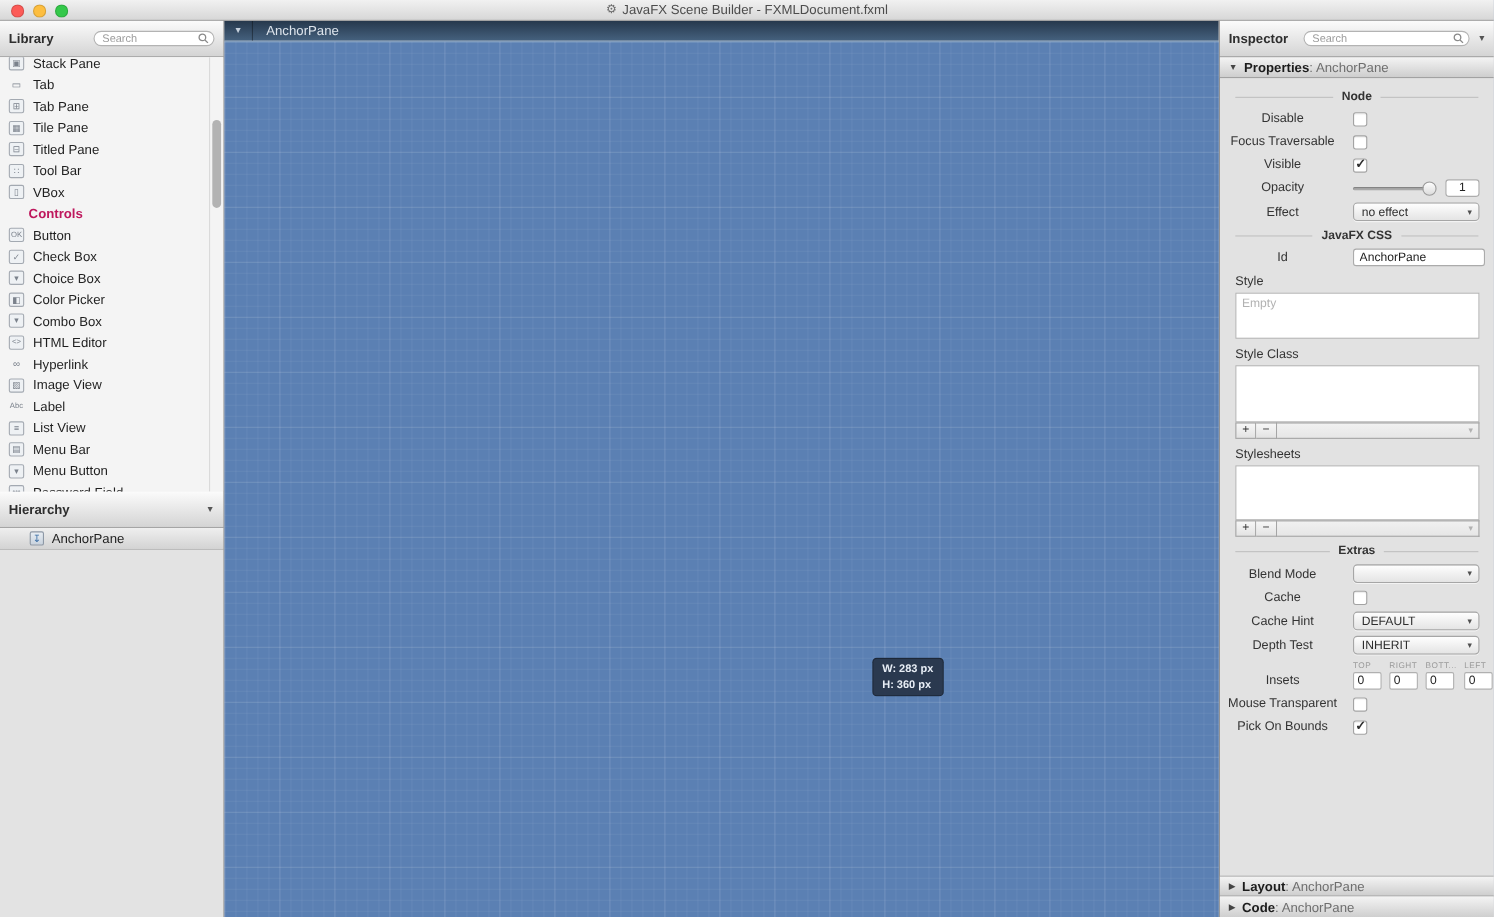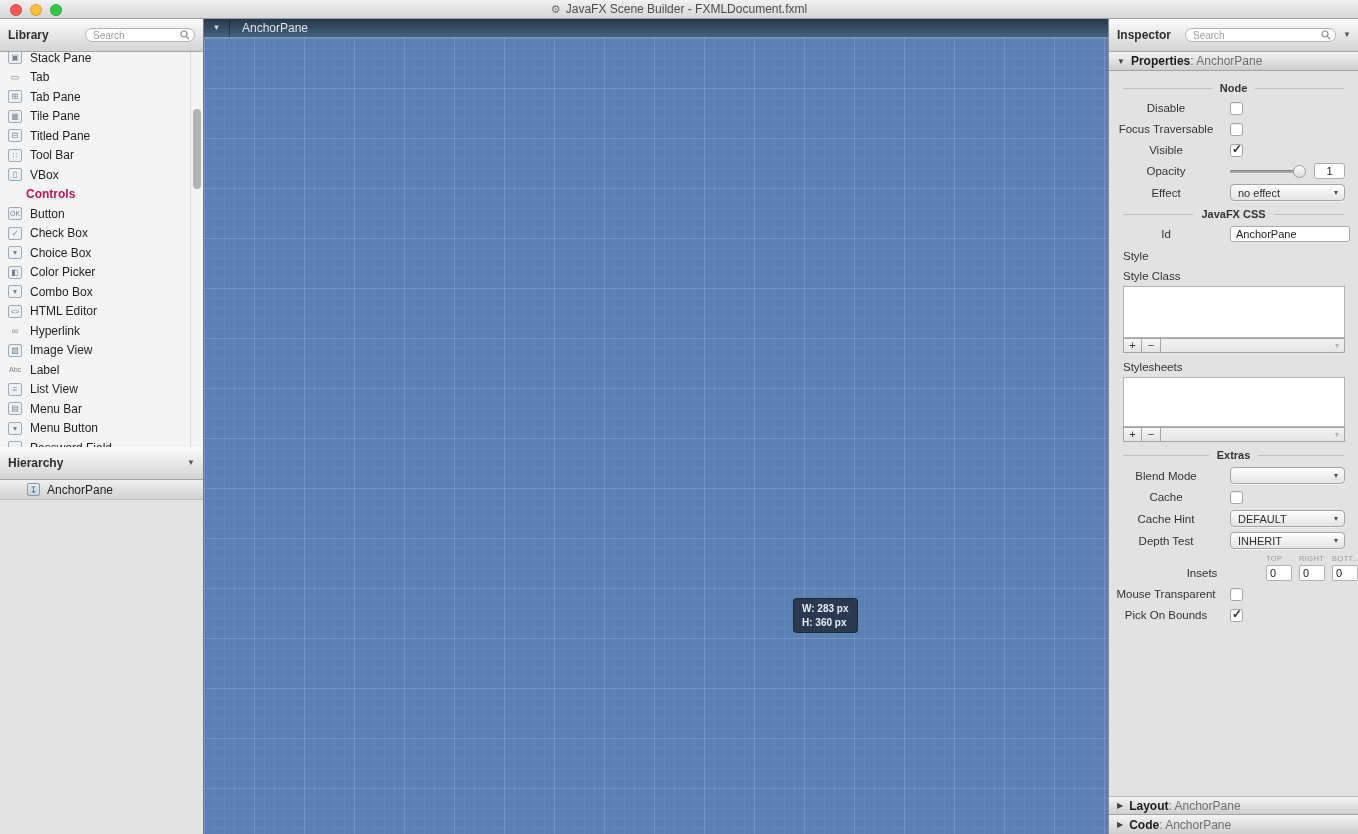--- a/index.html
+++ b/index.html
@@ -105,21 +105,21 @@
   .pm-btn { width:19px; border:1px solid #a5a5a5; background:linear-gradient(#f7f7f7,#e3e3e3); font-size:11px; line-height:13px; text-align:center; color:#333; }
   .pm-btn + .pm-btn { border-left:none; }
   .pm-bar { flex:1; border:1px solid #a5a5a5; border-left:none; background:linear-gradient(#f1f1f1,#e6e6e6); display:flex; align-items:center; justify-content:flex-end; padding-right:5px; }
   .pm-bar .menu-arrow { color:#b1b1b1; }
 
   .insets-fields { display:flex; gap:7px; }
   .inset-group { display:flex; flex-direction:column; align-items:flex-start; }
   .inset-cap { font-size:7.5px; color:#9a9a9a; letter-spacing:.4px; margin-bottom:2px; height:9px; }
   .inset-input { width:26px; height:16px; background:#fff; border:1px solid #b0b0b0; border-radius:2px; font-size:11px; color:#222; padding:0 3px; font-family:"Liberation Sans",sans-serif; }
   .row-bottom-align { align-items:flex-end; }
-  .row-bottom-align .form-label { margin-bottom:2px;margin-left:36px; }
+  .row-bottom-align .form-label { margin-bottom:2px; }
 
   .bottom-sections { margin-top:auto; }
 </style>
 </head>
 <body>
 
 <div class="window">
 
   <div class="titlebar">
     <div class="traffic">
@@ -309,20 +309,21 @@
             <span class="menu-arrow">▾</span>
           </span>
         </div>
 
         <div class="group-title">JavaFX CSS</div>
         <div class="form-row">
           <span class="form-label">Id</span>
           <input class="text-field" value="AnchorPane" style="">
         </div>
         <div class="block-label">Style</div>
+        <textarea class="style-area" placeholder="Empty" style=""></textarea>
         <div class="block-label">Style Class</div>
         <div class="list-box"></div>
         <div class="pm-row">
           <button class="pm-btn">+</button>
           <button class="pm-btn">−</button>
           <span class="pm-bar">
             <span class="menu-arrow">▾</span>
           </span>
         </div>
         <div class="block-label">Stylesheets</div>

